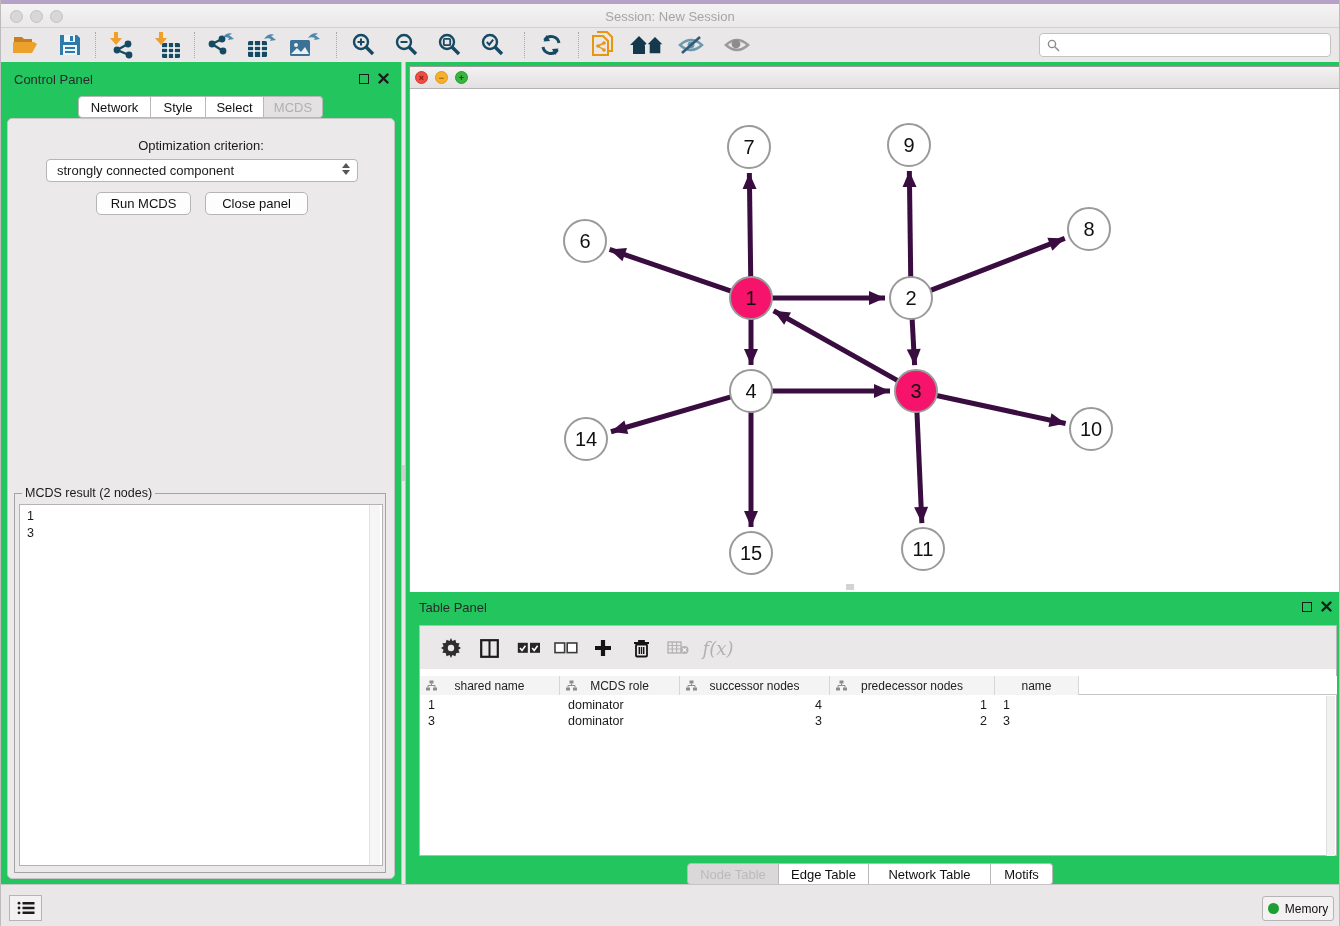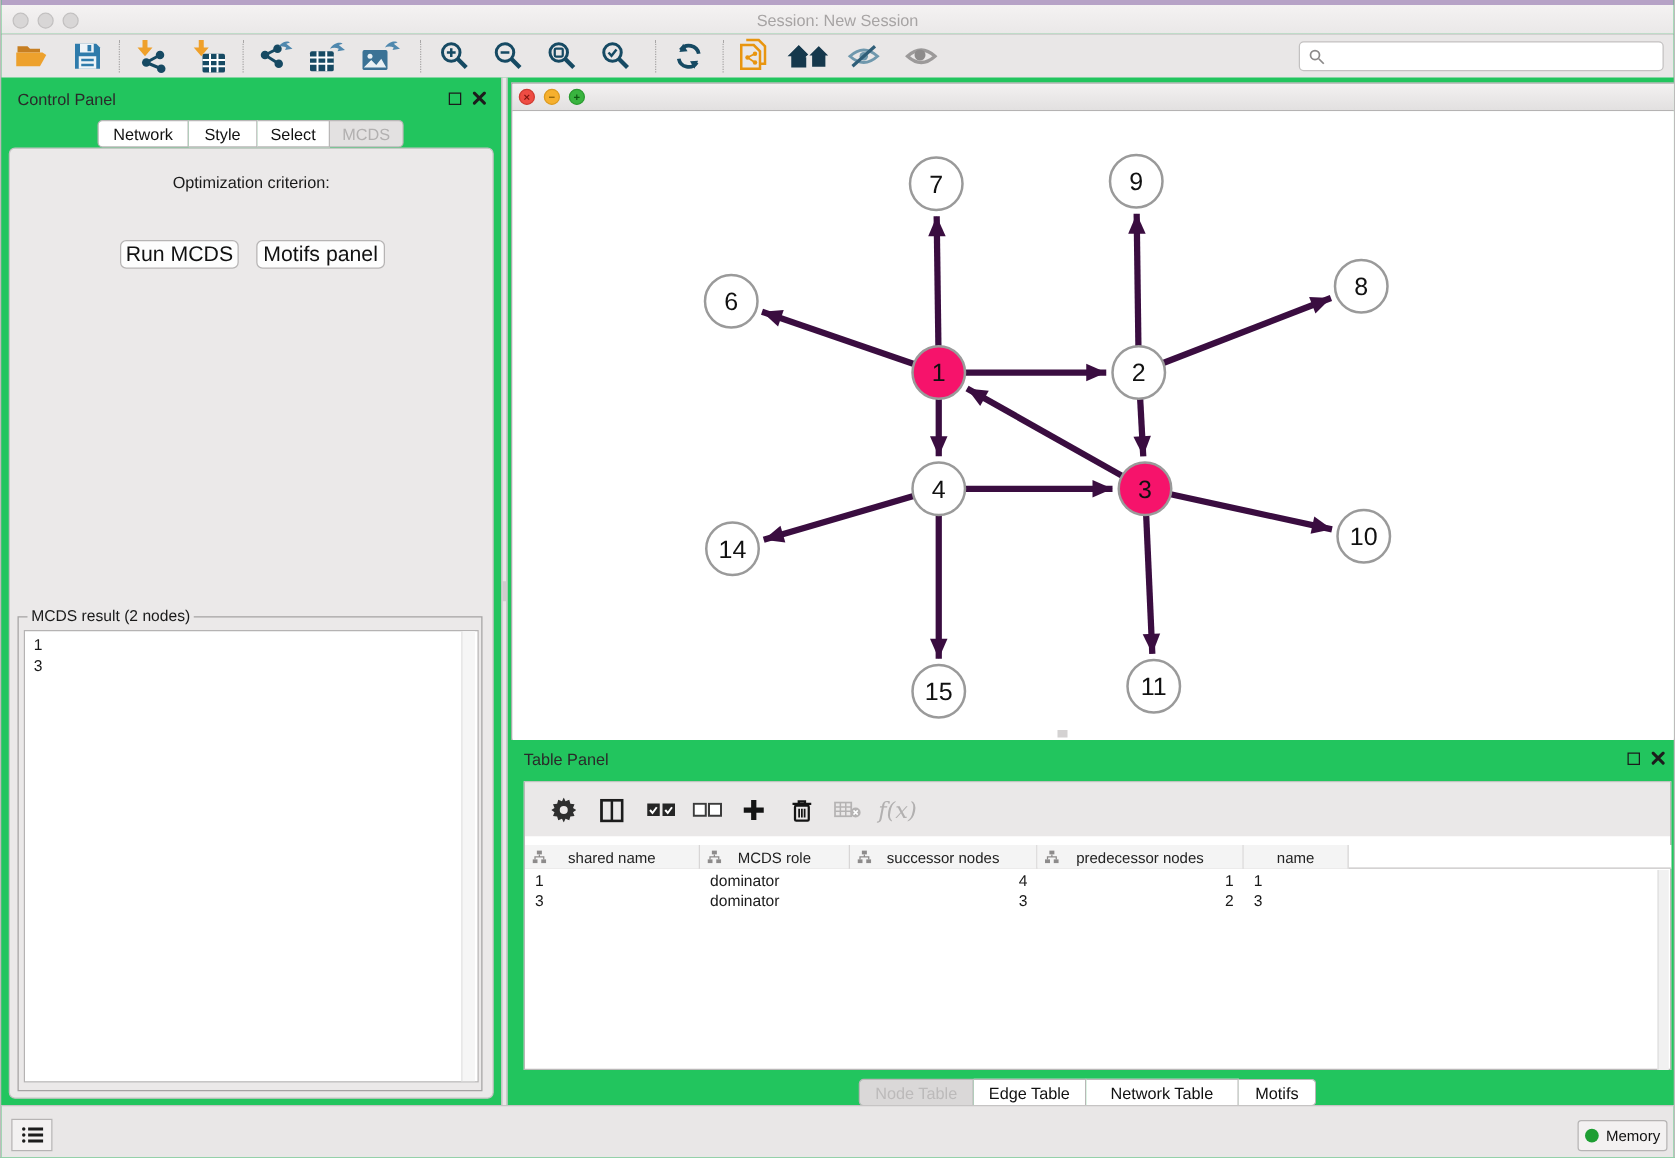--- a/index.html
+++ b/index.html
@@ -45,21 +45,21 @@
     background:#ebe9e9; border:1px solid #c6c4c4; border-radius:5px; }
   #opt-label { position:absolute; left:0; width:100%; top:19px; text-align:center; font-size:13px; }
   #criterion-select { position:absolute; left:38px; top:40px; width:312px; height:23px;
     background:#fff; border:1px solid #b6b4b4; border-radius:4px; display:flex;
     align-items:center; font-size:13px; padding-left:10px; }
   .updown { position:absolute; right:7px; top:3px; display:flex; flex-direction:column; gap:2px; }
   .updown i { width:0; height:0; border-left:4px solid transparent; border-right:4px solid transparent; }
   .updown .up { border-bottom:5px solid #555; }
   .updown .dn { border-top:5px solid #555; }
   .cp-btn { position:absolute; top:73px; height:23px; background:#fdfdfd;
-    border:1px solid #b6b4b4; border-radius:5px; font-size:17px; display:flex;
+    border:1px solid #b6b4b4; border-radius:5px; font-size:13px; display:flex;
     align-items:center; justify-content:center; color:#111; }
   #mcds-fieldset { position:absolute; left:6px; top:374px; width:372px; height:380px;
     border:1px solid #a5a3a3; }
   #mcds-legend { position:absolute; left:7px; top:-8px; background:#ebe9e9;
     padding:0 3px; font-size:12.5px; }
   #mcds-text { position:absolute; left:4px; top:10px; width:364px; height:362px;
     background:#fff; border:1px solid #b5b3b3; font-size:12.5px; line-height:17px;
     padding:3px 0 0 7px; white-space:pre; overflow:hidden; }
   #mcds-scroll { position:absolute; right:5px; top:11px; width:11px; height:360px;
     background:#f6f6f6; border-left:1px solid #e2e2e2; }
@@ -276,22 +276,29 @@
         </svg>
     </span>
     <div id="cp-tabs">
         <div class="tab" style="width: 73px;">Network</div>
         <div class="tab" style="width: 55px;">Style</div>
         <div class="tab" style="width: 58px;">Select</div>
         <div class="tab inactive-look" style="width: 59px;">MCDS</div>
       </div>
     <div id="cp-content">
       <div id="opt-label">Optimization criterion:</div>
+      <div id="criterion-select">
+        <span>strongly connected component</span>
+        <span class="updown">
+            <i class="up"></i>
+            <i class="dn"></i>
+          </span>
+      </div>
       <div class="cp-btn" style="left:88px; width:95px">Run MCDS</div>
-      <div class="cp-btn" style="left:197px; width:103px">Motifs panel</div>
+      <div class="cp-btn" style="left:197px; width:103px">Close panel</div>
       <div id="mcds-fieldset">
         <span id="mcds-legend">MCDS result (2 nodes)</span>
         <div id="mcds-text">1
 3</div>
         <div id="mcds-scroll"></div>
       </div>
     </div>
   </div>
 
   <div id="v-splitter">

